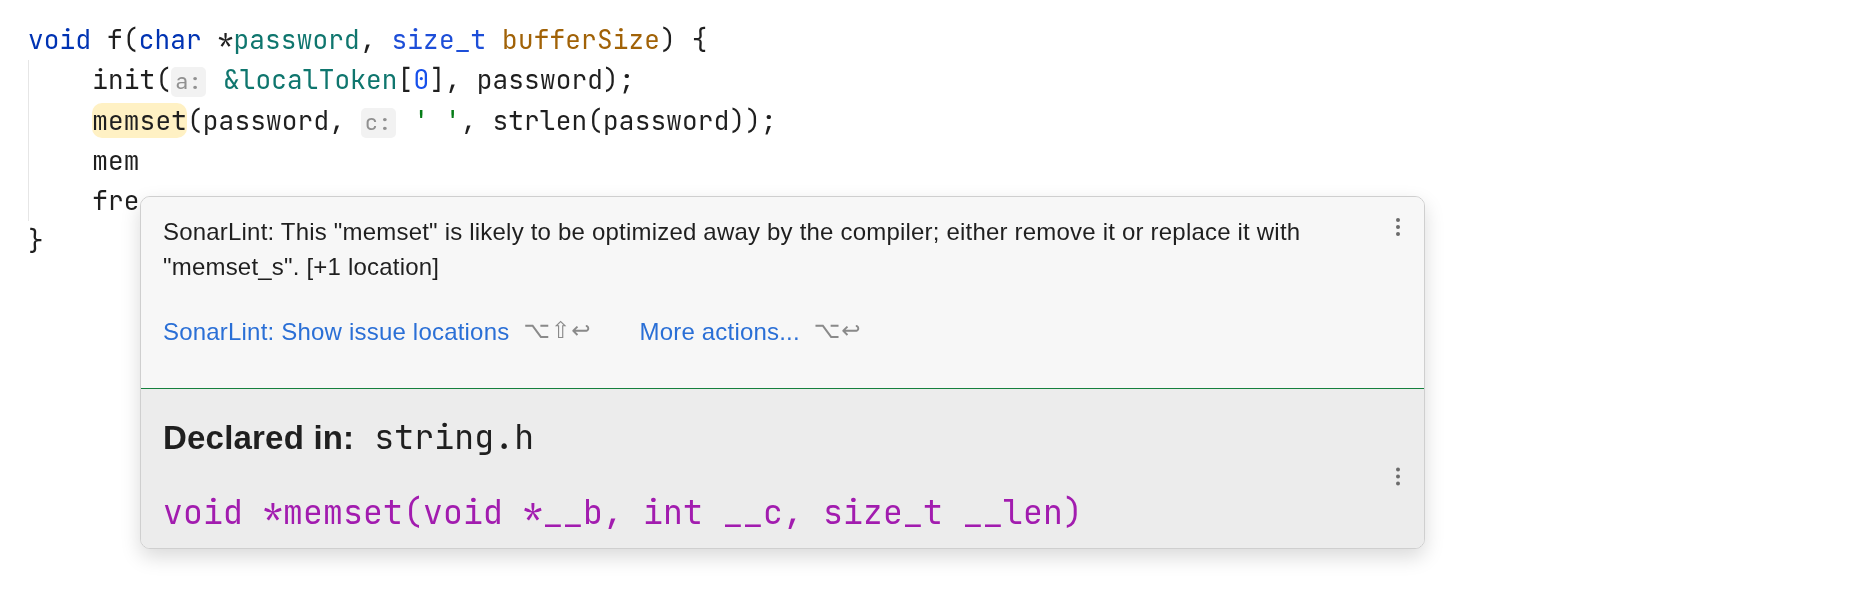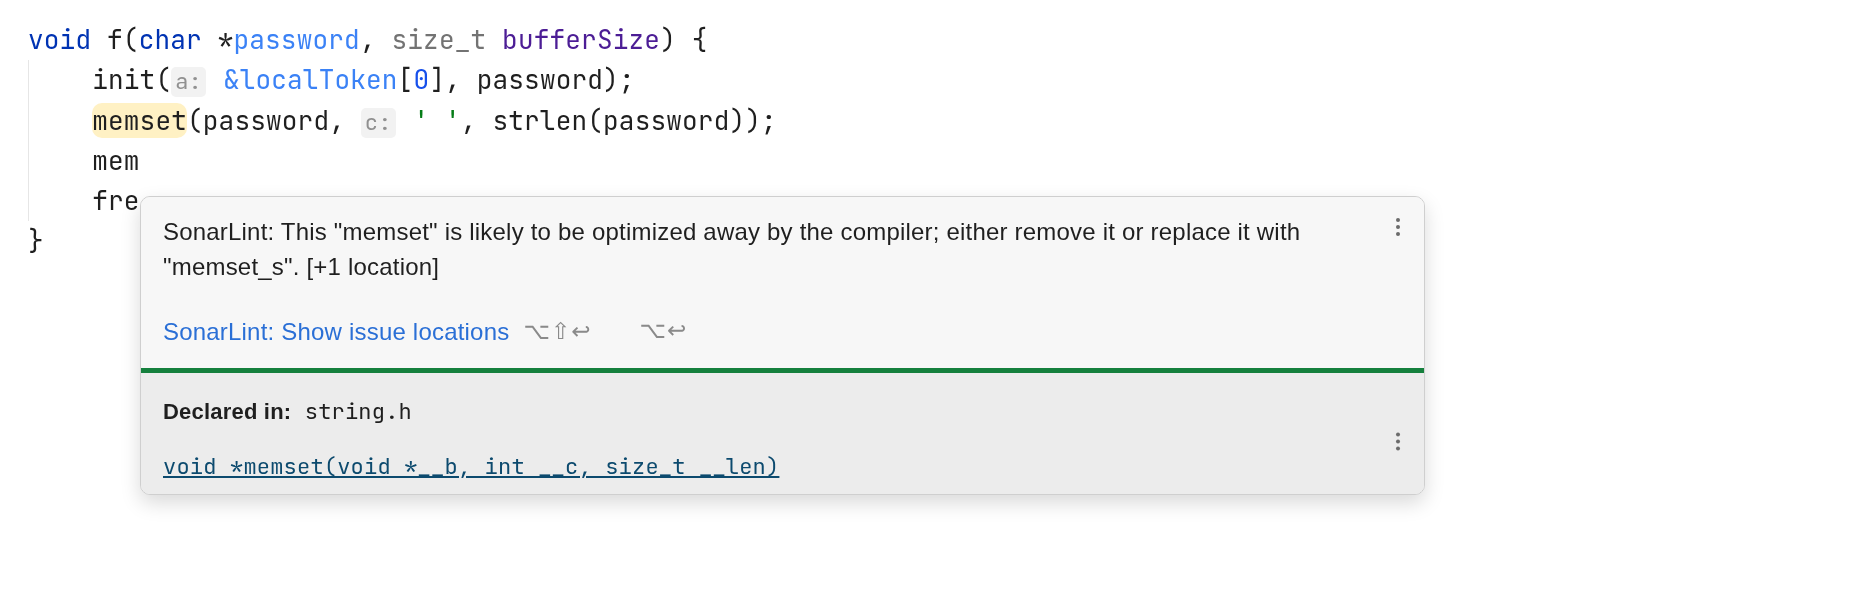--- a/index.html
+++ b/index.html
@@ -26,39 +26,39 @@
   }
   .indent-guide {
     border-left: 1px solid #e6e6e6;
     display: inline-block;
     width: 0;
     height: 1.55em;
     vertical-align: top;
     margin-right: 0;
   }
   .kw { color: #0033b3; }
-  .typ { color: #737373; }
+  .typ { color: #1d4ed8; }
   .fn { color: #1f1f1f; }
-  .id { color: #3b82f6; }
+  .id { color: #0f766e; }
   .num { color: #1750eb; }
   .str { color: #067d17; }
   .param-hint {
     color: #909090;
     background: #f2f2f2;
     border-radius: 5px;
     padding: 0 4px 1px 4px;
     font-size: 22px;
     margin-right: 2px;
   }
   .hl {
     background: #fff1c4;
     border-radius: 10px;
   }
   .punct { color: #1f1f1f; }
-  .gray-param { color: #4c1d95; }
+  .gray-param { color: #a16207; }
 
   .tooltip {
     position: absolute;
     left: 140px;
     top: 196px;
     width: 1285px;
     background: #f7f7f7;
     border: 1px solid #cfcfcf;
     border-radius: 10px;
     box-shadow: 0 8px 20px rgba(0,0,0,0.15);
@@ -90,47 +90,47 @@
   .kebab span {
     width: 4px; height: 4px; border-radius: 50%; background: #6b6b6b;
   }
   .tooltip-actions {
     display: flex;
     align-items: center;
     gap: 48px;
     padding: 10px 22px 18px 22px;
     background: #f7f7f7;
   }
-  .action-group { display: flex; align-items: flex-end; gap: 14px; }
+  .action-group { display: flex; align-items: flex-start; gap: 14px; }
   .link { color: #2a6fd6; cursor: pointer; }
   .shortcut {
     color: #8a8a8a;
     font-family: -apple-system, Arial, sans-serif;
     font-size: 23px;
     letter-spacing: 1px;
   }
   .tooltip-bottom {
-    border-top: 5px solid #15803d;
+    border-top: 1px solid #15803d;
     background: #ececec;
     padding: 20px 50px 8px 22px;
     position: relative;
     font-family: "JetBrains Mono", "Menlo", "Consolas", monospace;
-    font-size: 22px;
+    font-size: 33px;
     color: #1f1f1f;
     line-height: 1.7;
+    margin-top: 20px;
   }
   .tooltip-bottom .kebab { top: 50%; transform: translateY(-20%); }
   .decl-label { font-weight: 700; font-family: -apple-system, Arial, sans-serif; }
   .decl-value { font-family: "JetBrains Mono", monospace; }
   .sig-line {
     white-space: pre;
-    color: #0c4a6e;
+    color: #a21caf;
     padding-top: 18px;
     overflow: hidden;
-    text-decoration: underline;
   }
 </style>
 </head>
 <body>
 
 <div class="editor">
 
   <div class="code-line"><span class="kw">void</span> <span class="fn">f</span><span class="punct">(</span><span class="kw">char</span> <span class="punct">*</span><span class="id">password</span><span class="punct">, </span><span class="typ">size_t</span> <span class="gray-param">bufferSize</span><span class="punct">) {</span></div>
 
 
@@ -152,20 +152,21 @@
           <span></span>
         </div>
       <div>SonarLint: This "memset" is likely to be optimized away by the compiler; either remove it or replace it with "memset_s". [+1 location]</div>
     </div>
     <div class="tooltip-actions">
       <div class="action-group">
         <span class="link">SonarLint: Show issue locations</span>
         <span class="shortcut">⌥⇧↩</span>
       </div>
       <div class="action-group">
+        <span class="link">More actions...</span>
         <span class="shortcut">⌥↩</span>
       </div>
     </div>
     <div class="tooltip-bottom">
       <div class="kebab">
           <span></span>
           <span></span>
           <span></span>
         </div>
       <div>

